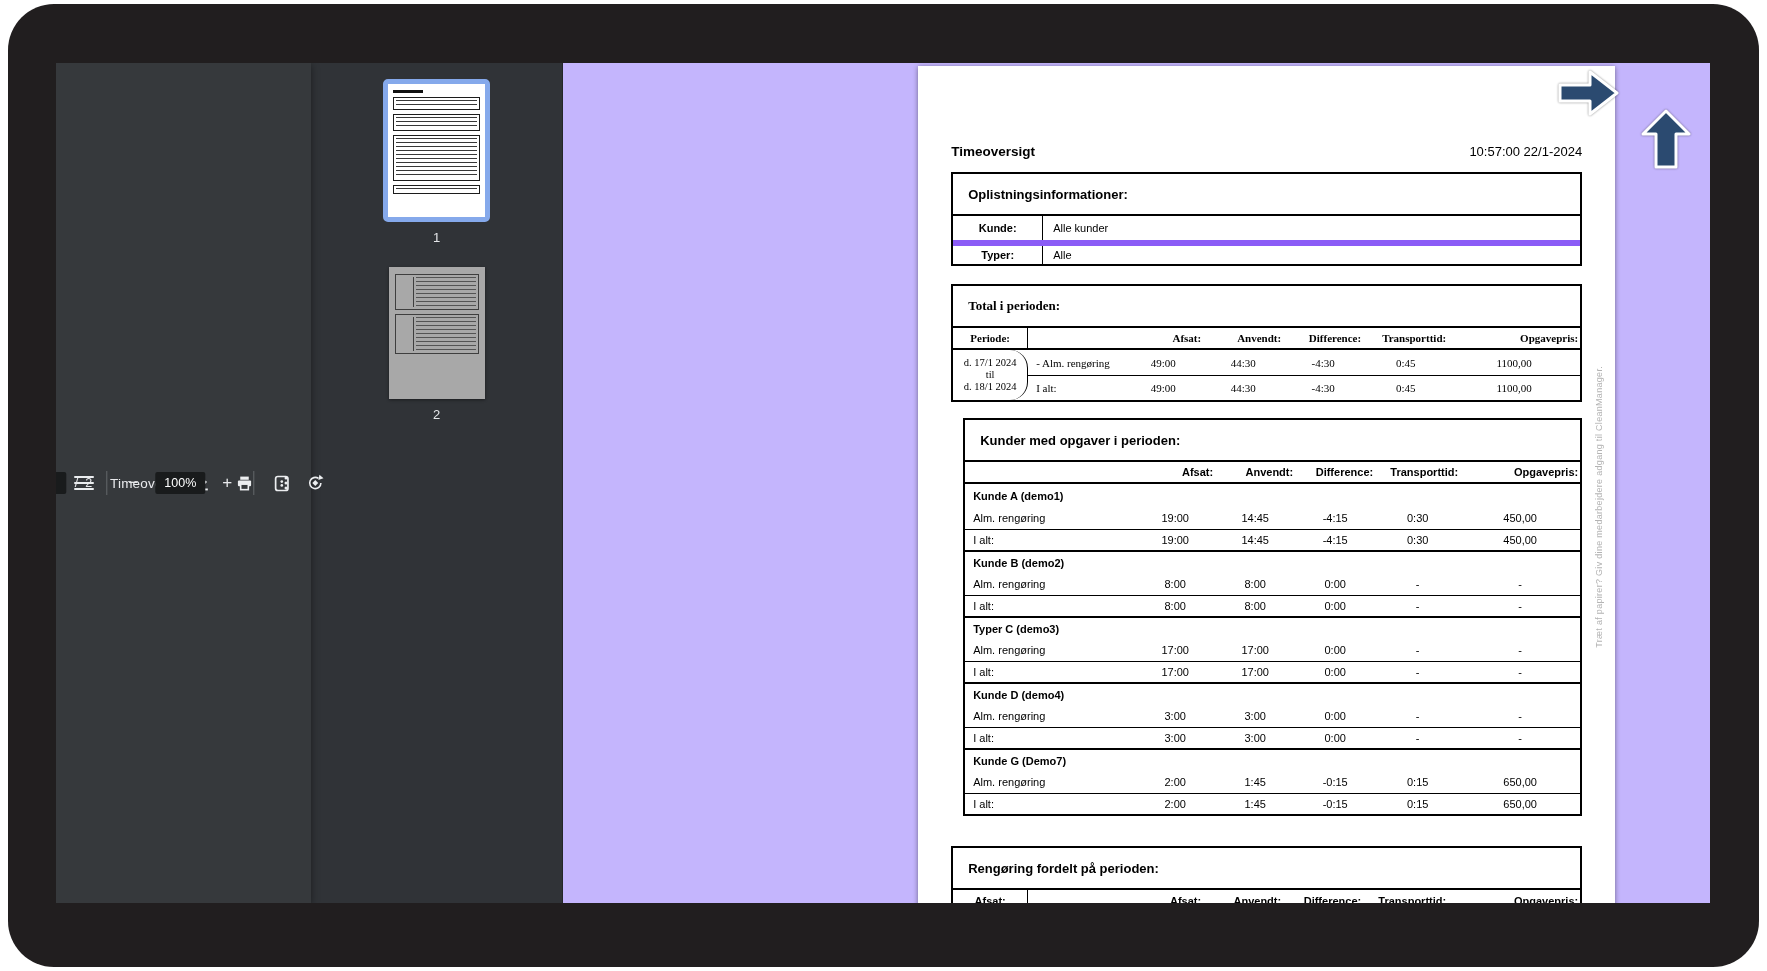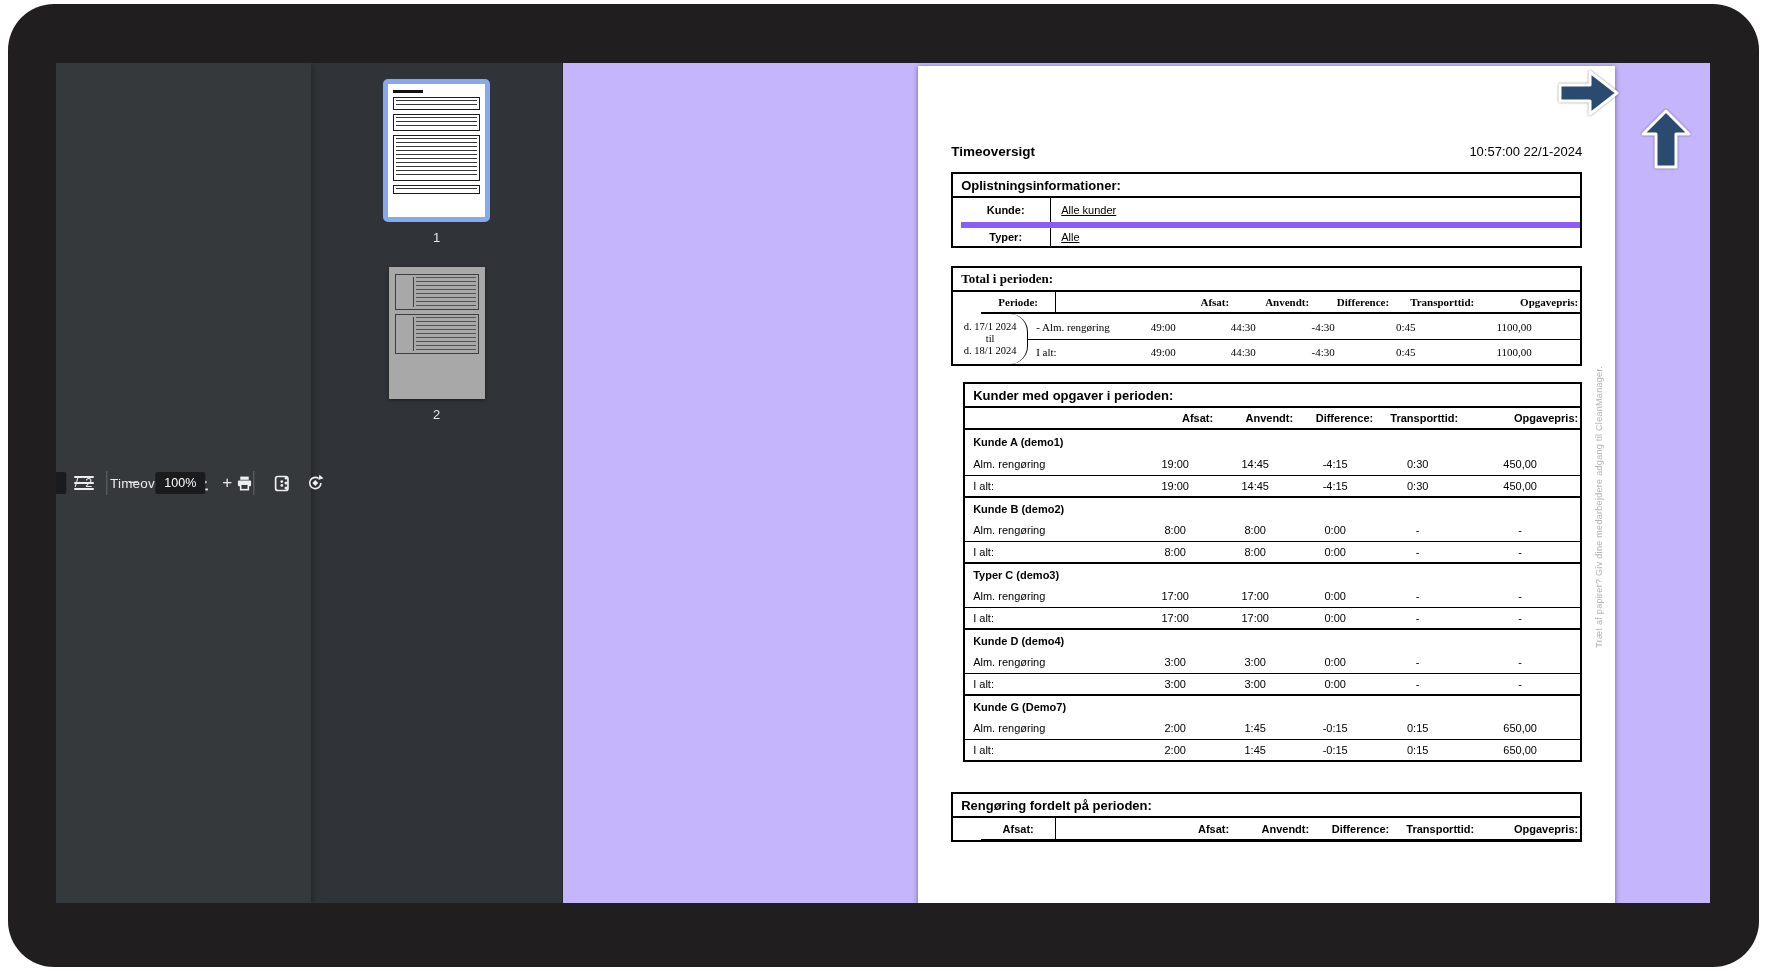--- a/index.html
+++ b/index.html
@@ -73,28 +73,28 @@
   .doc { padding:78px 33px 0 33px; position:relative; }
   .doc-header { display:flex; justify-content:space-between; align-items:baseline; }
   .doc-title { font-size:13.5px; font-weight:bold; }
   .doc-time { font-size:13px; }
   .watermark {
     position:absolute; right:11px; top:300px; writing-mode:vertical-rl; transform:rotate(180deg);
     font-size:9px; color:#b3b3b3; letter-spacing:.3px; white-space:nowrap;
   }
   
   .t { border:2px solid #000; font-size:11px; }
-  .t-title { font-size:13px; font-weight:bold; height:24px; display:flex; align-items:center; padding:0 8px; border-bottom:2px solid #000; }
+  .t-title { font-size:13px; font-weight:bold; height:42px; display:flex; align-items:center; padding:0 15px; border-bottom:2px solid #000; }
   .t1 { margin-top:13px; }
-  .info-row { display:grid; grid-template-columns:90px 1fr; height:24px;margin-left:8px; }
+  .info-row { display:grid; grid-template-columns:90px 1fr; height:24px; }
   .info-row + .info-row { border-top:6px solid #8b5cf6; }
   .info-label { font-weight:bold; display:flex; align-items:center; justify-content:center; border-right:1px solid #000; }
-  .info-value { display:flex; align-items:center; padding-left:10px;text-decoration:underline; }
+  .info-value { display:flex; align-items:center; padding-left:10px; }
   .t2 { margin-top:18px;font-family:Liberation Serif, serif; }
-  .g7 { display:grid; grid-template-columns:75px 95px 80px 80px 80px 85px 1fr;margin-left:28px; }
+  .g7 { display:grid; grid-template-columns:75px 95px 80px 80px 80px 85px 1fr; }
   .g6 { display:grid; grid-template-columns:170px 80px 80px 80px 85px 1fr; }
   .g6i { display:grid; grid-template-columns:95px 80px 80px 80px 85px 1fr; }
   .hrow { height:22px; border-bottom:2px solid #000; font-weight:bold; }
   .hrow > div { display:flex; align-items:center; justify-content:flex-end; padding-right:2px; }
   .hrow > div:first-child { justify-content:center; padding-right:0; }
   .g7.hrow > div:first-child { border-right:1px solid #000; }
   .t2-body { display:grid; grid-template-columns:75px 1fr; }
   .t2-period { border-right:1px solid #000; display:flex; flex-direction:column; align-items:center; justify-content:center; line-height:12px; font-size:10.5px; text-align:center;border-radius:18px; }
   .t2-r { height:25px; }
   .t2-r + .t2-r { border-top:1px solid #000; }

